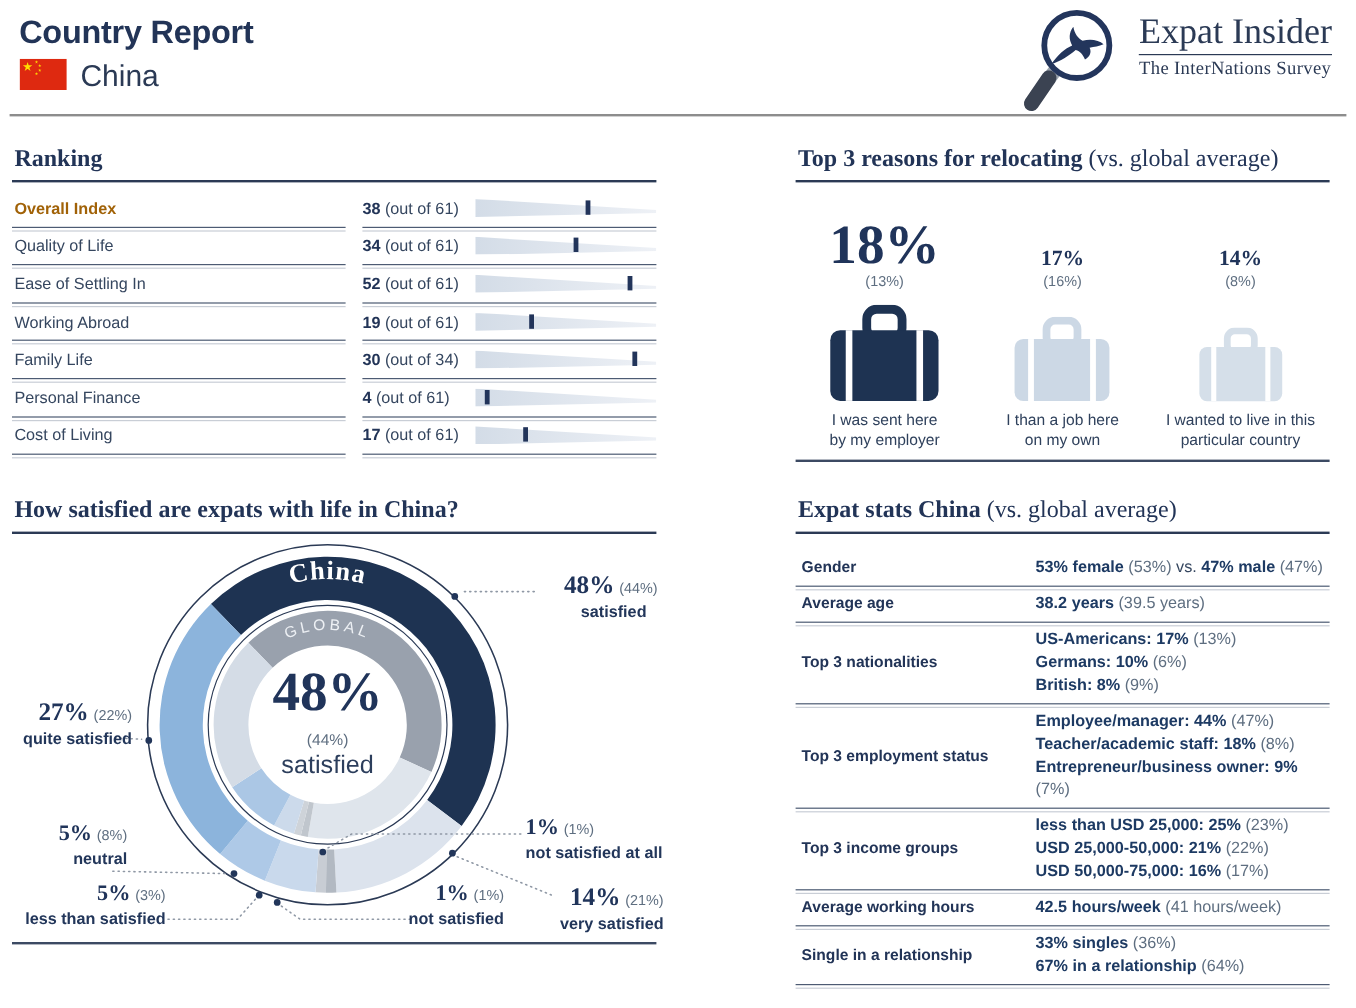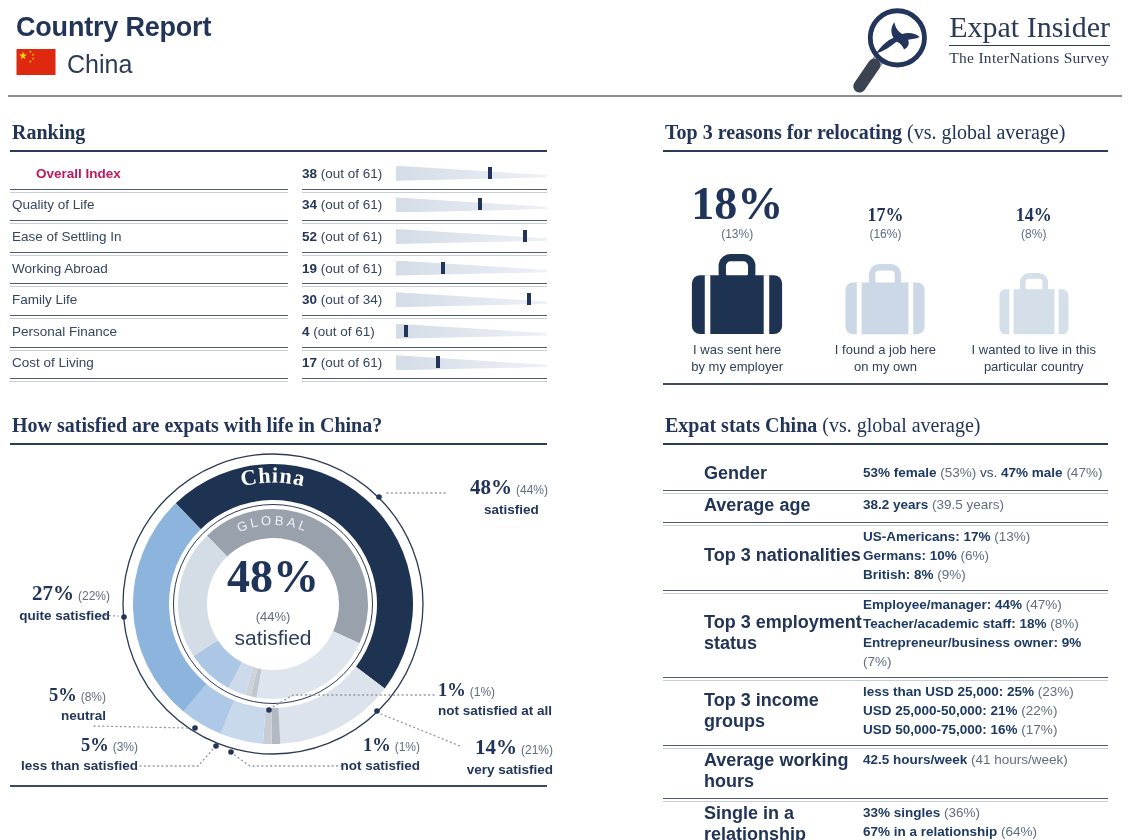--- a/index.html
+++ b/index.html
@@ -25,21 +25,21 @@
   h2.sect{font-size:20px;margin:0;padding:0 0 6px 2px;border-bottom:2px solid #2b3a55;
           color:#223457;font-weight:bold;}
   h2.sect .suffix{font-weight:normal;}
 
   
   .rank-rows{margin-top:6px;}
   .rank-row{display:grid;grid-template-columns:278px 1fr;column-gap:14px;height:31.6px;}
   .rank-cell{position:relative;display:flex;align-items:center;border-bottom:1.5px solid #4d5b73;}
   .rank-cell::after{content:"";position:absolute;left:0;right:0;bottom:-4px;height:1px;background:#c9ced6;}
   .rank-label{font-size:13.5px;color:#35465f;padding-left:2px;}
-  .rank-label.em{font-weight:bold;color:#be185d;margin-left:24px;}
+  .rank-label.em{font-weight:bold;color:#a16207;}
   .rank-val{font-size:13.5px;color:#35465f;width:92px;flex:none;}
   .rank-val b{color:#223457;}
   .wedge{position:relative;flex:1;height:15px;margin-left:2px;}
   .wedge-shape{position:absolute;inset:0;background:linear-gradient(to right,#d3dce7,#eef1f6);
                clip-path:polygon(0 0,100% 62%,100% 78%,0 100%);}
   .wedge-marker{position:absolute;top:1px;width:4px;height:12px;background:#22345a;}
 
   
   .reason-cols{display:flex;margin-top:10px;}
   .reason-col{width:148.3px;display:flex;flex-direction:column;align-items:center;}
@@ -62,21 +62,21 @@
   .callout .cv{font-weight:bold;color:#20345a;}
   .callout .cg{font-size:12px;color:#5e6e80;margin-left:4px;}
   .callout .cl{font-size:13.5px;font-weight:bold;color:#22365a;line-height:20px;}
   .bottom-rule{position:absolute;left:0;top:336px;width:537px;border-bottom:2px solid #3c4a63;}
 
   
   .stat-rows{margin-top:14px;}
   .stat-row{position:relative;display:grid;grid-template-columns:200px 1fr;
             padding:4px 0 6px;border-bottom:1.5px solid #4d5b73;}
   .stat-row::after{content:"";position:absolute;left:0;right:0;bottom:-4px;height:1px;background:#c9ced6;}
-  .stat-label{font-size:18px;font-weight:bold;color:#223457;display:flex;align-items:center;padding-left:5px;margin-left:36px;}
+  .stat-label{font-size:13px;font-weight:bold;color:#223457;display:flex;align-items:center;padding-left:5px;}
   .stat-line{font-size:13.5px;line-height:19px;color:#35465f;}
   .stat-line .b{font-weight:bold;color:#1d3a63;}
   .stat-line .g{color:#5e6e80;}
 </style>
 </head>
 <body>
 
 <div class="hdr">
   <div class="hdr-title">Country Report</div>
   <div class="hdr-country">
@@ -225,21 +225,21 @@
           <div class="reason-value serif med">17%</div>
           <div class="reason-global">(16%)</div>
           <div class="reason-icon">
             <svg width="84" height="71" viewBox="0 0 100 88">
               <rect x="34" y="4" width="32" height="26" rx="9" fill="none" stroke="#ccd8e5" stroke-width="8"></rect>
               <rect x="1" y="23" width="98" height="64" rx="9" fill="#ccd8e5"></rect>
               <rect x="15" y="23" width="6" height="64" fill="#fff"></rect>
               <rect x="79" y="23" width="6" height="64" fill="#fff"></rect>
             </svg>
           </div>
-          <div class="reason-label"><span>I found a job here</span><br><span>on my own</span></div>
+          <div class="reason-label"><span>I than a job here</span><br><span>on my own</span></div>
         </div>
         <div class="reason-col">
           <div class="reason-value serif med">14%</div>
           <div class="reason-global">(8%)</div>
           <div class="reason-icon">
             <svg width="74" height="62" viewBox="0 0 100 88">
               <rect x="34" y="4" width="32" height="26" rx="9" fill="none" stroke="#d5dfe9" stroke-width="8"></rect>
               <rect x="1" y="23" width="98" height="64" rx="9" fill="#d5dfe9"></rect>
               <rect x="15" y="23" width="6" height="64" fill="#fff"></rect>
               <rect x="79" y="23" width="6" height="64" fill="#fff"></rect>

